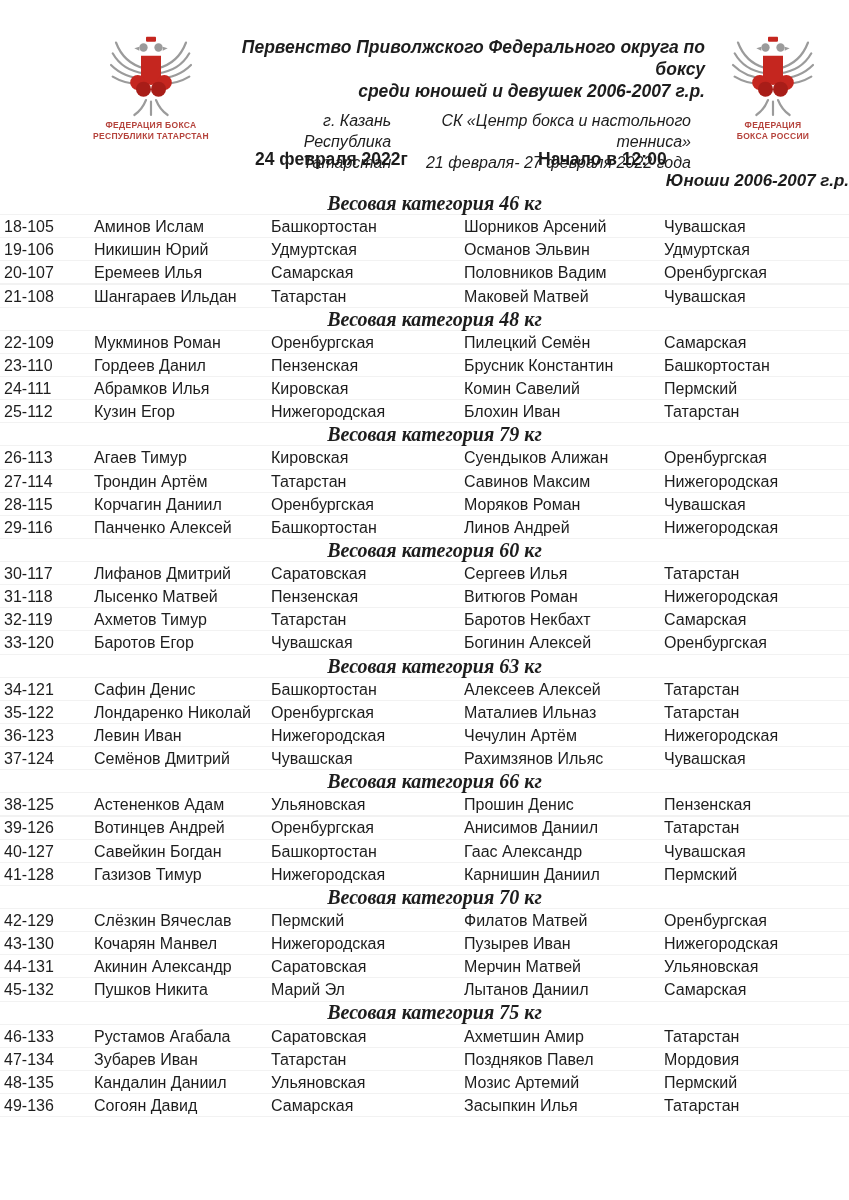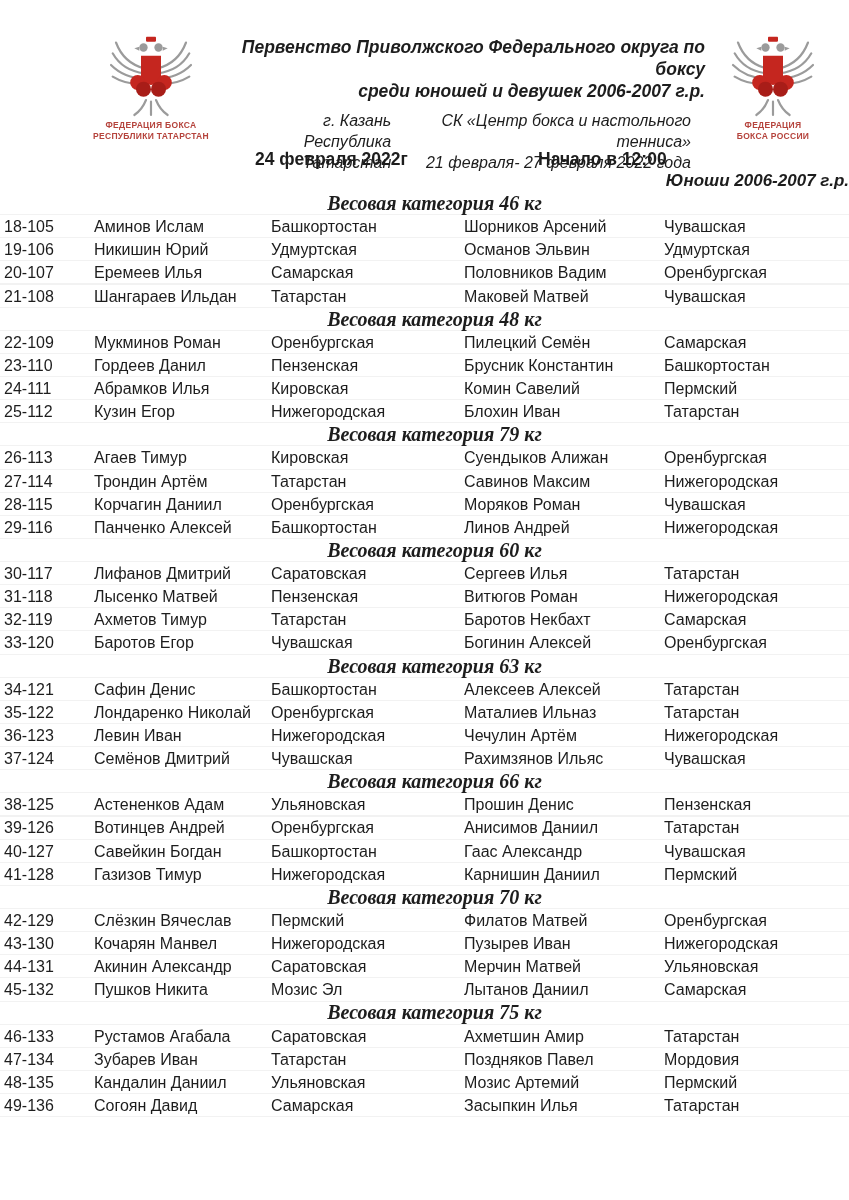--- a/index.html
+++ b/index.html
@@ -415,21 +415,21 @@
       <span>44-131</span>
       <span>Акинин Александр</span>
       <span>Саратовская</span>
       <span>Мерчин Матвей</span>
       <span>Ульяновская</span>
     </div>
 
     <div class="bout-row">
       <span>45-132</span>
       <span>Пушков Никита</span>
-      <span>Мозис Эл</span>
+      <span>Марий Эл</span>
       <span>Лытанов Даниил</span>
       <span>Самарская</span>
     </div>
   </div>
     </section>
 
     <section>
       <div class="weight-category-title">Весовая категория 75 кг</div>
       <div>
     <div class="bout-row">

